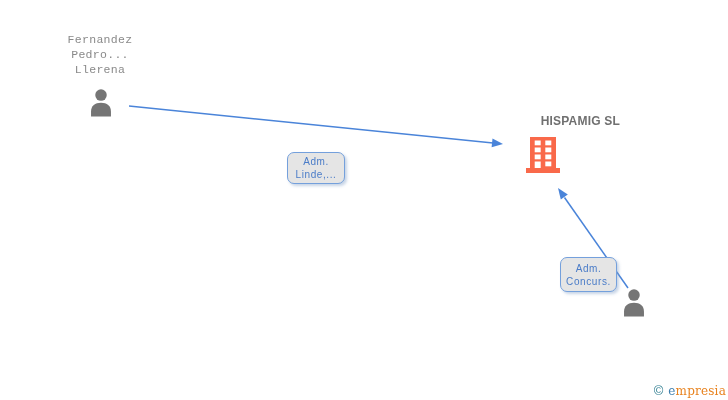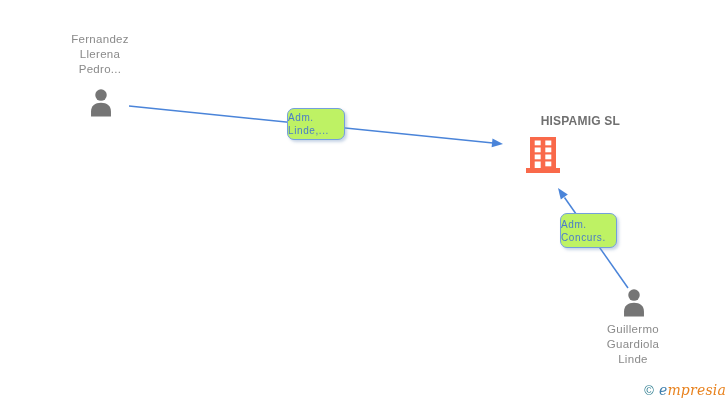--- a/index.html
+++ b/index.html
@@ -7,73 +7,73 @@
     position:relative; width:728px; height:400px; background:#fff;
     font-family:"Liberation Sans", sans-serif; overflow:hidden;
   }
   #links { position:absolute; left:0; top:0; width:728px; height:400px; }
   .link-line { stroke:var(--link-blue,#4a84d9); stroke-width:1.5; fill:none; }
   .link-arrow { fill:var(--link-blue,#4a84d9); }
 
   .node-label {
     position:absolute; text-align:center;
     color:var(--node-text-gray,#8a8a8a);
-    font-size:11.5px; line-height:15px; letter-spacing:.3px;
+    font-size:11.5px; line-height:15px; letter-spacing:.3px;font-family:Liberation Mono, monospace;
   }
   .company-title {
     position:absolute; text-align:right;
     color:var(--company-text-gray,#707070);
     font-size:12px; font-weight:bold; letter-spacing:.2px;
   }
   .icon-box { position:absolute; cursor:pointer; }
   .person-icon svg { fill:var(--person-icon-gray,#757575); display:block; }
   .building-icon svg { display:block; }
   .bld-body { fill:var(--building-orange,#f9694a); }
   .bld-win  { fill:#ffffff; }
 
   .edge-label {
-    position:absolute; box-sizing:border-box; background:#bef264;
+    position:absolute; box-sizing:border-box; background:#e5e5e5;
     border:1.5px solid var(--label-border-blue,#74a0dc); border-radius:7px;
     box-shadow:2px 2px 3px rgba(130,160,200,.45);
     color:var(--label-text-blue,#4a7cc8);
-    font-size:10px; line-height:13px; letter-spacing:.6px; text-align:left;
-    display:flex; flex-direction:column; justify-content:center; cursor:pointer;
+    font-size:10px; line-height:13px; letter-spacing:.6px; text-align:center;
+    display:flex; flex-direction:column; justify-content:center; cursor:pointer;margin-top:44px;
   }
 
   .logo {
     position:absolute; right:2px; bottom:2px;
     display:flex; align-items:center;
   }
   .logo .copy {
     color:var(--logo-teal,#2e7d90); font-size:13px; margin-right:5px;
   }
   .brand {
-    font-family:"DejaVu Serif", serif; font-style:italic; font-size:14px;
+    font-family:"DejaVu Serif", serif; font-size:12px;
     letter-spacing:.2px;
     text-align:center;
   }
   .brand .brand-e { color:var(--logo-e-blue,#3f7fae); }
   .brand .brand-rest { color:var(--logo-orange,#e8821e); }
 </style>
 </head>
 <body>
 
 <div id="canvas">
 
   <svg id="links" viewBox="0 0 728 400">
     <line class="link-line" x1="129" y1="106" x2="493" y2="143"></line>
     <polygon class="link-arrow" points="503,144 491.6,147.2 492.5,138.6"></polygon>
     <line class="link-line" x1="628" y1="288" x2="564.5" y2="197.5"></line>
     <polygon class="link-arrow" points="558,188 567.8,194.5 560.8,199.5"></polygon>
   </svg>
 
   <div class="node-label" style="left:30px; top:32px; width:140px;">
     <div>Fernandez</div>
+    <div>Pedro...</div>
     <div>Llerena</div>
-    <div>Pedro...</div>
   </div>
   <div class="icon-box person-icon" style="left:88px; top:88px;">
     <span>
       <svg width="26" height="30" viewBox="0 0 24 27">
         <circle cx="12" cy="6.2" r="5.3"></circle>
         <path d="M2.8,26 V21.5 C2.8,16 6.5,13.3 12,13.3 C17.5,13.3 21.2,16 21.2,21.5 V26 Z"></path>
       </svg>
     </span>
   </div>
 
@@ -106,24 +106,19 @@
   </div>
 
   <div class="icon-box person-icon" style="left:621px; top:288px;">
     <span>
       <svg width="26" height="30" viewBox="0 0 24 27">
         <circle cx="12" cy="6.2" r="5.3"></circle>
         <path d="M2.8,26 V21.5 C2.8,16 6.5,13.3 12,13.3 C17.5,13.3 21.2,16 21.2,21.5 V26 Z"></path>
       </svg>
     </span>
   </div>
-  <div class="node-label" style="left:563px; top:322px; width:140px;">
-    <div>Guillermo</div>
-    <div>Guardiola</div>
-    <div>Linde</div>
-  </div>
 
   <div class="logo">
     <span class="copy">©</span>
     <span class="brand"><span class="brand-e">e</span><span class="brand-rest">mpresia</span></span>
   </div>
 
 </div>
 
 </body></html>

